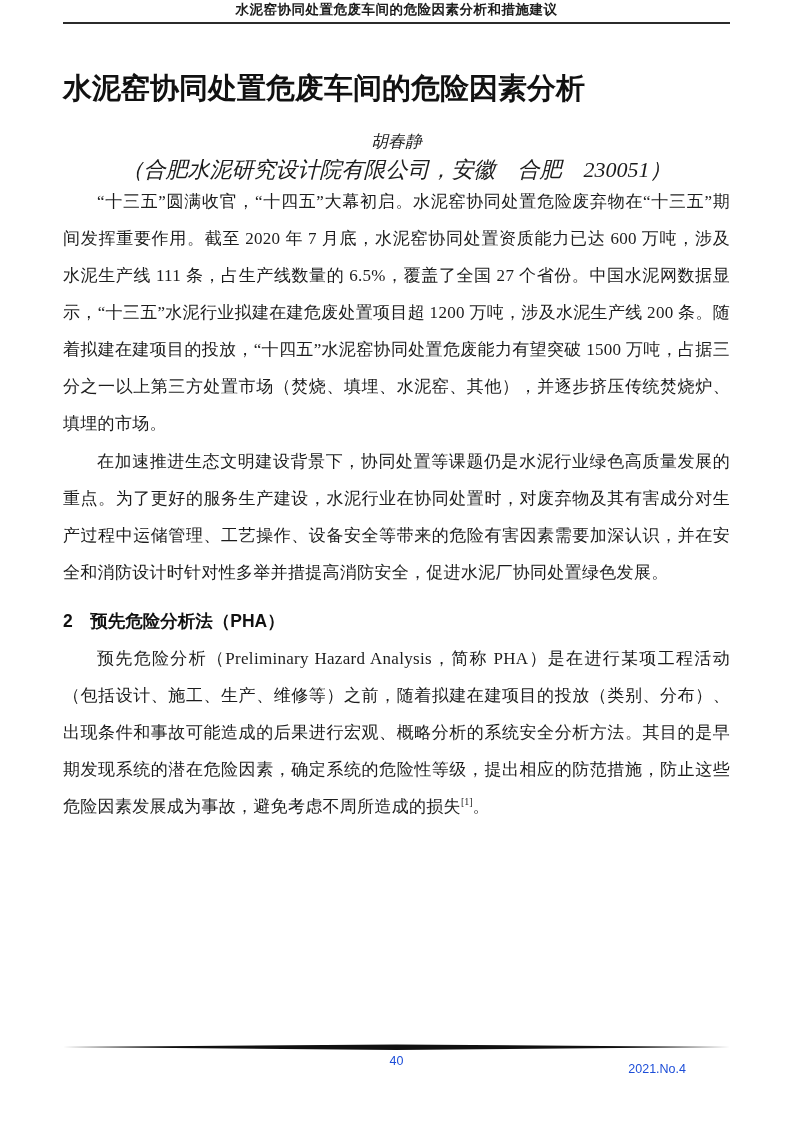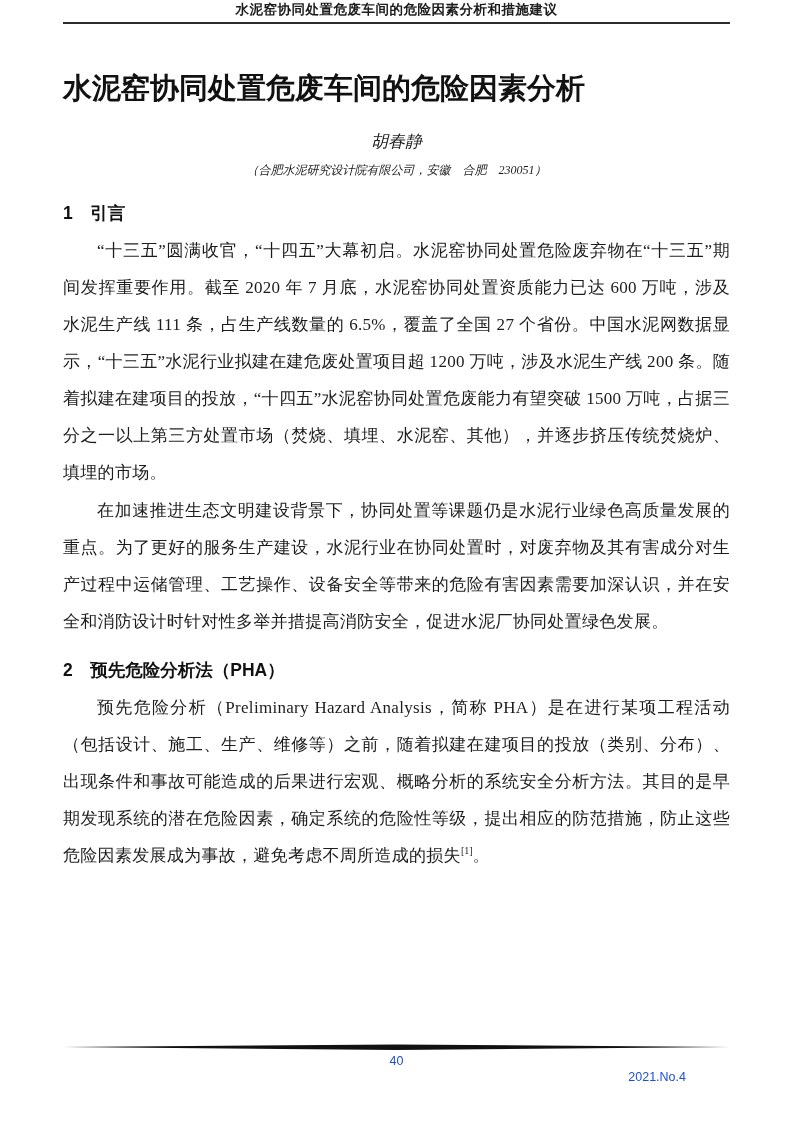--- a/index.html
+++ b/index.html
@@ -56,21 +56,21 @@
     margin-top: 12px;
     text-align: center;
     font-size: 17px;
     line-height: 24px;
     font-style: italic;
     font-family: "Liberation Serif", "DejaVu Serif", serif;
   }
   .affiliation {
     margin-top: 3px;
     text-align: center;
-    font-size: 12px;
+    font-size: 22px;
     line-height: 26px;
     font-style: italic;
     font-family: "Liberation Serif", "DejaVu Serif", serif;
   }
 
   
   .section-heading {
     margin: 17px 0 6px 0;
     font-family: "Liberation Sans", "DejaVu Sans", sans-serif;
     font-weight: bold;
@@ -112,21 +112,21 @@
     line-height: 18px;
     color: #1d4ed8;
   }
   .page-number {
     display: block;
     text-align: center;
   }
   .issue-number {
     position: absolute;
     right: 44px;
-    top: 16px;
+    top: 8px;
   }
 </style>
 </head>
 <body>
 
 <div class="page">
   <div class="content">
 
     <div class="page-header">
       <div class="running-title">水泥窑协同处置危废车间的危险因素分析和措施建议</div>
@@ -134,21 +134,20 @@
     </div>
 
     <h1 class="article-title">
       <span>水泥窑协同处置危废车间的危险因素分析</span>
     </h1>
 
     <div class="author-name">胡春静</div>
 
     <div class="affiliation">（合肥水泥研究设计院有限公司，安徽　合肥　230051）</div>
 
-    <h2 class="section-heading">1　引言</h2>
 
     <p class="body-para">“十三五”圆满收官，“十四五”大幕初启。水泥窑协同处置危险废弃物在“十三五”期间发挥重要作用。截至 2020 年 7 月底，水泥窑协同处置资质能力已达 600 万吨，涉及水泥生产线 111 条，占生产线数量的 6.5%，覆盖了全国 27 个省份。中国水泥网数据显示，“十三五”水泥行业拟建在建危废处置项目超 1200 万吨，涉及水泥生产线 200 条。随着拟建在建项目的投放，“十四五”水泥窑协同处置危废能力有望突破 1500 万吨，占据三分之一以上第三方处置市场（焚烧、填埋、水泥窑、其他），并逐步挤压传统焚烧炉、填埋的市场。</p>
 
     <p class="body-para">在加速推进生态文明建设背景下，协同处置等课题仍是水泥行业绿色高质量发展的重点。为了更好的服务生产建设，水泥行业在协同处置时，对废弃物及其有害成分对生产过程中运储管理、工艺操作、设备安全等带来的危险有害因素需要加深认识，并在安全和消防设计时针对性多举并措提高消防安全，促进水泥厂协同处置绿色发展。</p>
 
     <h2 class="section-heading">2　预先危险分析法（PHA）</h2>
 
     <p class="body-para"><span>预先危险分析（Preliminary Hazard Analysis，简称 PHA）是在进行某项工程活动（包括设计、施工、生产、维修等）之前，随着拟建在建项目的投放（类别、分布）、出现条件和事故可能造成的后果进行宏观、概略分析的系统安全分析方法。其目的是早期发现系统的潜在危险因素，确定系统的危险性等级，提出相应的防范措施，防止这些危险因素发展成为事故，避免考虑不周所造成的损失</span><sup class="citation">[1]</sup><span>。</span></p>
 
 

